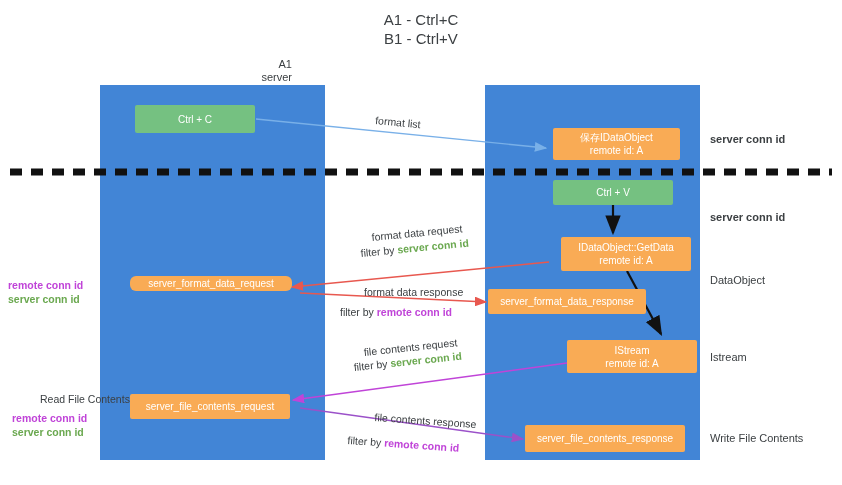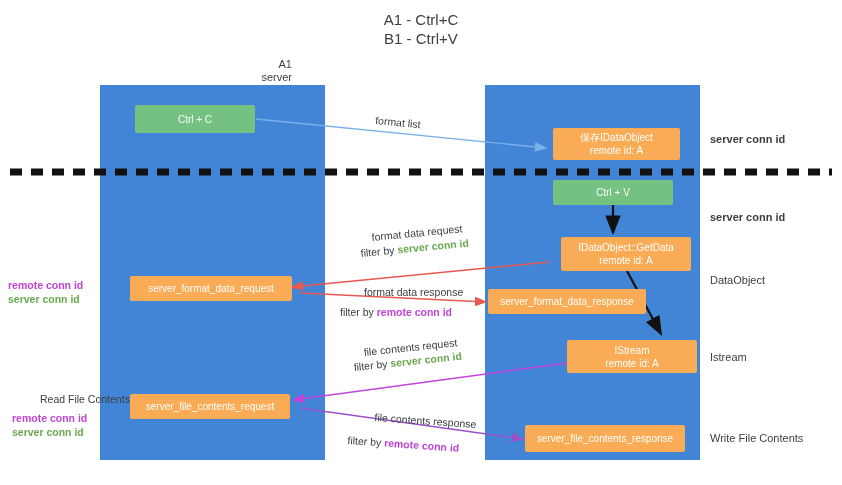--- a/index.html
+++ b/index.html
@@ -169,21 +169,21 @@
   <div class="node orange" style="left:549px; top:237px; width:130px; height:34px;margin-left:12px;">
     <span class="l1">IDataObject::GetData</span>
     <span class="l2">remote id: A</span>
   </div>
 
   <div class="node orange" style="left:567px; top:340px; width:130px; height:33px;">
     <span class="l1">IStream</span>
     <span class="l2">remote id: A</span>
   </div>
 
-  <div class="node orange" style="left:130px; top:276px; width:162px; height:25px;">
+  <div class="node orange" style="left:130px; top:276px; width:162px; height:15px;border-radius:6px;">
     <span class="l1">server_format_data_request</span>
   </div>
 
   <div class="node orange" style="left:130px; top:394px; width:160px; height:25px;">
     <span class="l1">server_file_contents_request</span>
   </div>
 
   <div class="node orange" style="left:488px; top:289px; width:158px; height:25px;">
     <span class="l1">server_format_data_response</span>
   </div>

